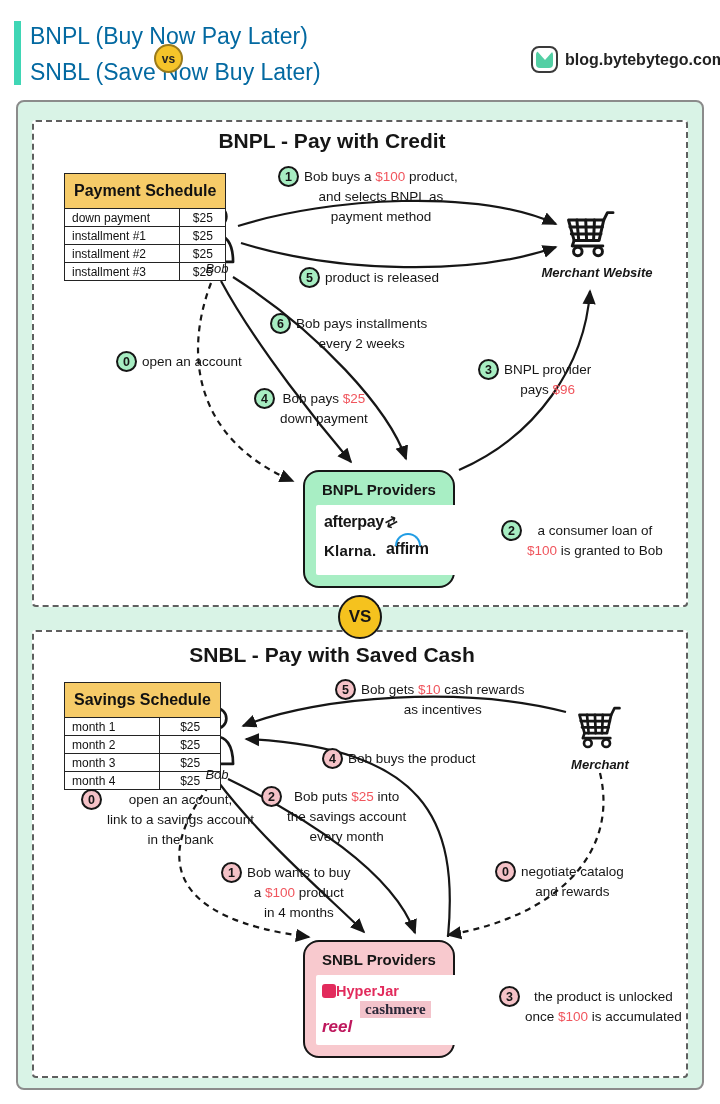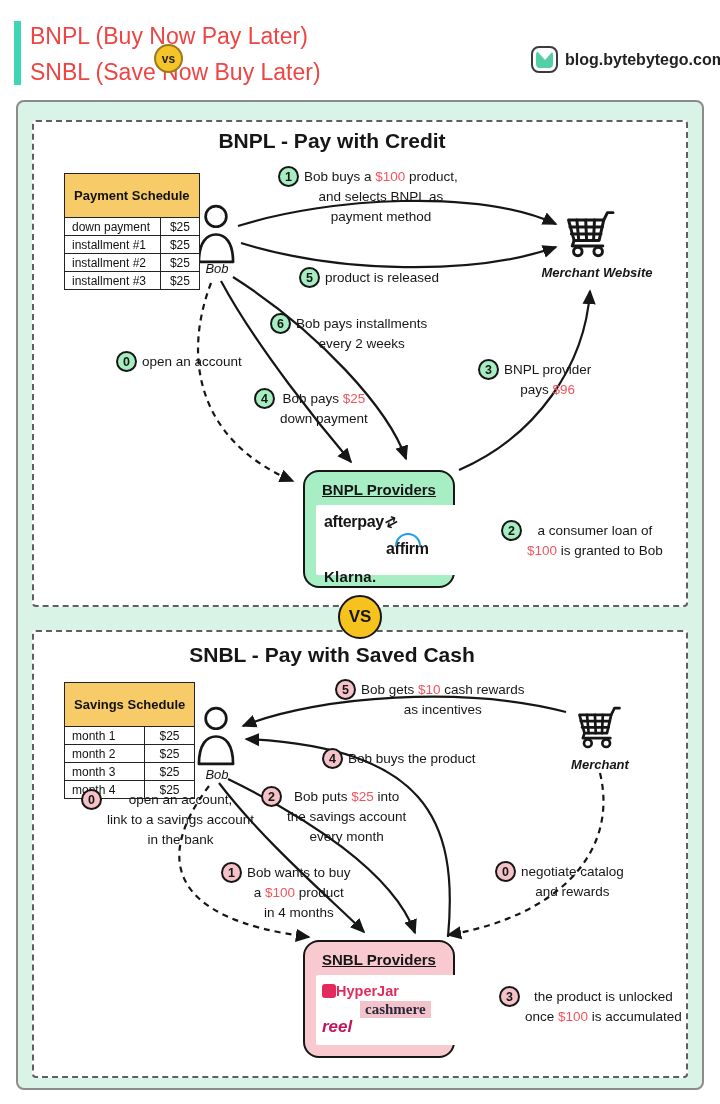--- a/index.html
+++ b/index.html
@@ -1,21 +1,21 @@
 <!DOCTYPE html>
 <html><head>
 <meta charset="utf-8">
 <style>
   html,body{margin:0;padding:0;background:#fff;}
   .page{position:relative;width:720px;height:1104px;background:#fff;overflow:hidden;
         font-family:"Liberation Sans","DejaVu Sans",sans-serif;color:#161616;}
 
   
   .accent-bar{position:absolute;left:14px;top:21px;width:7px;height:64px;background:#3FD6B5;}
-  .h-title{position:absolute;left:30px;font-size:23px;line-height:28px;color:#ef4444;white-space:nowrap;}
+  .h-title{position:absolute;left:30px;font-size:23px;line-height:28px;color:#0369a1;white-space:nowrap;}
   .h-title.t1{top:22px;}
   .h-title.t2{top:58px;}
   .h-vs{position:absolute;left:154px;top:44px;width:25px;height:25px;border-radius:50%;
         background:#F5C42A;border:2px solid #9a7b1c;display:flex;align-items:center;justify-content:center;
         font-size:12px;font-weight:bold;color:#222;z-index:3;}
   .brand{position:absolute;left:496px;top:46px;display:flex;align-items:center;gap:7px;padding-left:35px;}
   .brand-icon{width:27px;height:27px;border:2.5px solid #3a3a3a;border-radius:8px;background:#fff;
         box-sizing:border-box;position:relative;overflow:hidden;}
   .brand-icon .blob{position:absolute;left:3px;top:3px;right:3px;bottom:3px;background:#53CFA4;border-radius:4px;}
   .brand-icon .notch{position:absolute;left:3px;top:3px;width:0;height:0;border-left:8px solid transparent;
@@ -29,49 +29,49 @@
   .panel.p1{left:32px;top:120px;width:656px;height:487px;}
   .panel.p2{left:32px;top:630px;width:656px;height:448px;}
   .vs-divider{position:absolute;left:338px;top:595px;width:44px;height:44px;border-radius:50%;
         background:#F5C21E;border:2.5px solid #161616;display:flex;align-items:center;justify-content:center;
         font-size:17px;font-weight:bold;z-index:4;box-sizing:border-box;}
 
   .sec-title{position:absolute;left:32px;width:600px;text-align:center;font-size:21px;font-weight:bold;z-index:2;}
 
   
   .sched{position:absolute;border-collapse:collapse;background:#fff;z-index:2;}
-  .sched th{background:#F6CB68;border:1.6px solid #232323;font-size:13px;padding:14px 9px;color:#111;}
+  .sched th{background:#F6CB68;border:1.6px solid #232323;font-size:16px;padding:8px 9px;color:#111;}
   .sched td{border:1.6px solid #232323;font-size:12px;padding:1.5px 7px;color:#111;}
   .sched td.val{text-align:center;padding:1.5px 8px;}
 
   
   .ann{position:absolute;display:flex;gap:5px;align-items:flex-start;z-index:2;font-size:13.5px;
        line-height:20px;white-space:nowrap;}
   .ann .txt{text-align:center;}
   .badge{flex:none;width:21px;height:21px;border-radius:50%;border:2px solid #161616;box-sizing:border-box;
          display:flex;align-items:center;justify-content:center;font-size:12.5px;font-weight:bold;margin-top:-1px;}
   .badge.g{background:#A7EDC2;}
   .badge.p{background:#F5C2C7;}
   .red{color:#F0555D;}
 
   .iconlabel{position:absolute;font-size:13px;z-index:2;white-space:nowrap;transform:translateX(-50%);font-style:italic;}
   .iconlabel.b{font-weight:bold;}
 
   
   .provbox{position:absolute;width:152px;height:118px;border:2.5px solid #161616;border-radius:16px;
-           box-sizing:border-box;z-index:2;text-decoration:underline;}
+           box-sizing:border-box;z-index:2;}
   .provbox.green{left:303px;top:470px;background:#A8EEC4;}
   .provbox.pink{left:303px;top:940px;background:#F8C9CE;}
   .prov-title{text-align:center;font-size:15px;font-weight:bold;margin-top:9px;}
   .logo-area{position:absolute;left:11px;top:33px;width:153px;height:70px;background:#fff;border-radius:2px;}
 
   .logo-afterpay{position:absolute;left:8px;top:8px;font-size:16px;font-weight:bold;letter-spacing:-0.3px;
                  display:flex;align-items:center;}
   .swap-glyph{display:inline-block;font-size:15px;font-weight:bold;transform:rotate(-28deg);margin-left:1px;}
-  .logo-klarna{position:absolute;left:8px;top:37px;font-size:15px;font-weight:bold;letter-spacing:0.2px;margin-top:26px;}
+  .logo-klarna{position:absolute;left:8px;top:37px;font-size:15px;font-weight:bold;letter-spacing:0.2px;}
   .logo-affirm{position:absolute;left:70px;top:35px;font-size:16px;font-weight:bold;letter-spacing:-0.3px;}
   .affirm-arc{position:absolute;left:9px;top:-7px;width:26px;height:13px;border:2.5px solid #1F9CE4;
               border-bottom:none;border-radius:14px 14px 0 0;box-sizing:border-box;}
 
   .logo-hyperjar{position:absolute;left:6px;top:8px;display:flex;align-items:center;
                  font-size:14.5px;font-weight:bold;color:#E22B5C;}
   .jar-icon{width:14px;height:14px;background:#E22B5C;border-radius:3px;}
   .jar-icon .lid{height:3px;background:#fff;margin:2.5px 2px 0 2px;border-radius:1px;}
   .logo-cashmere{position:absolute;left:44px;top:26px;background:#F3C3CB;color:#2A2838;
                  font-family:"Liberation Serif","DejaVu Serif",serif;font-weight:bold;font-size:15px;padding:0 5px;}

